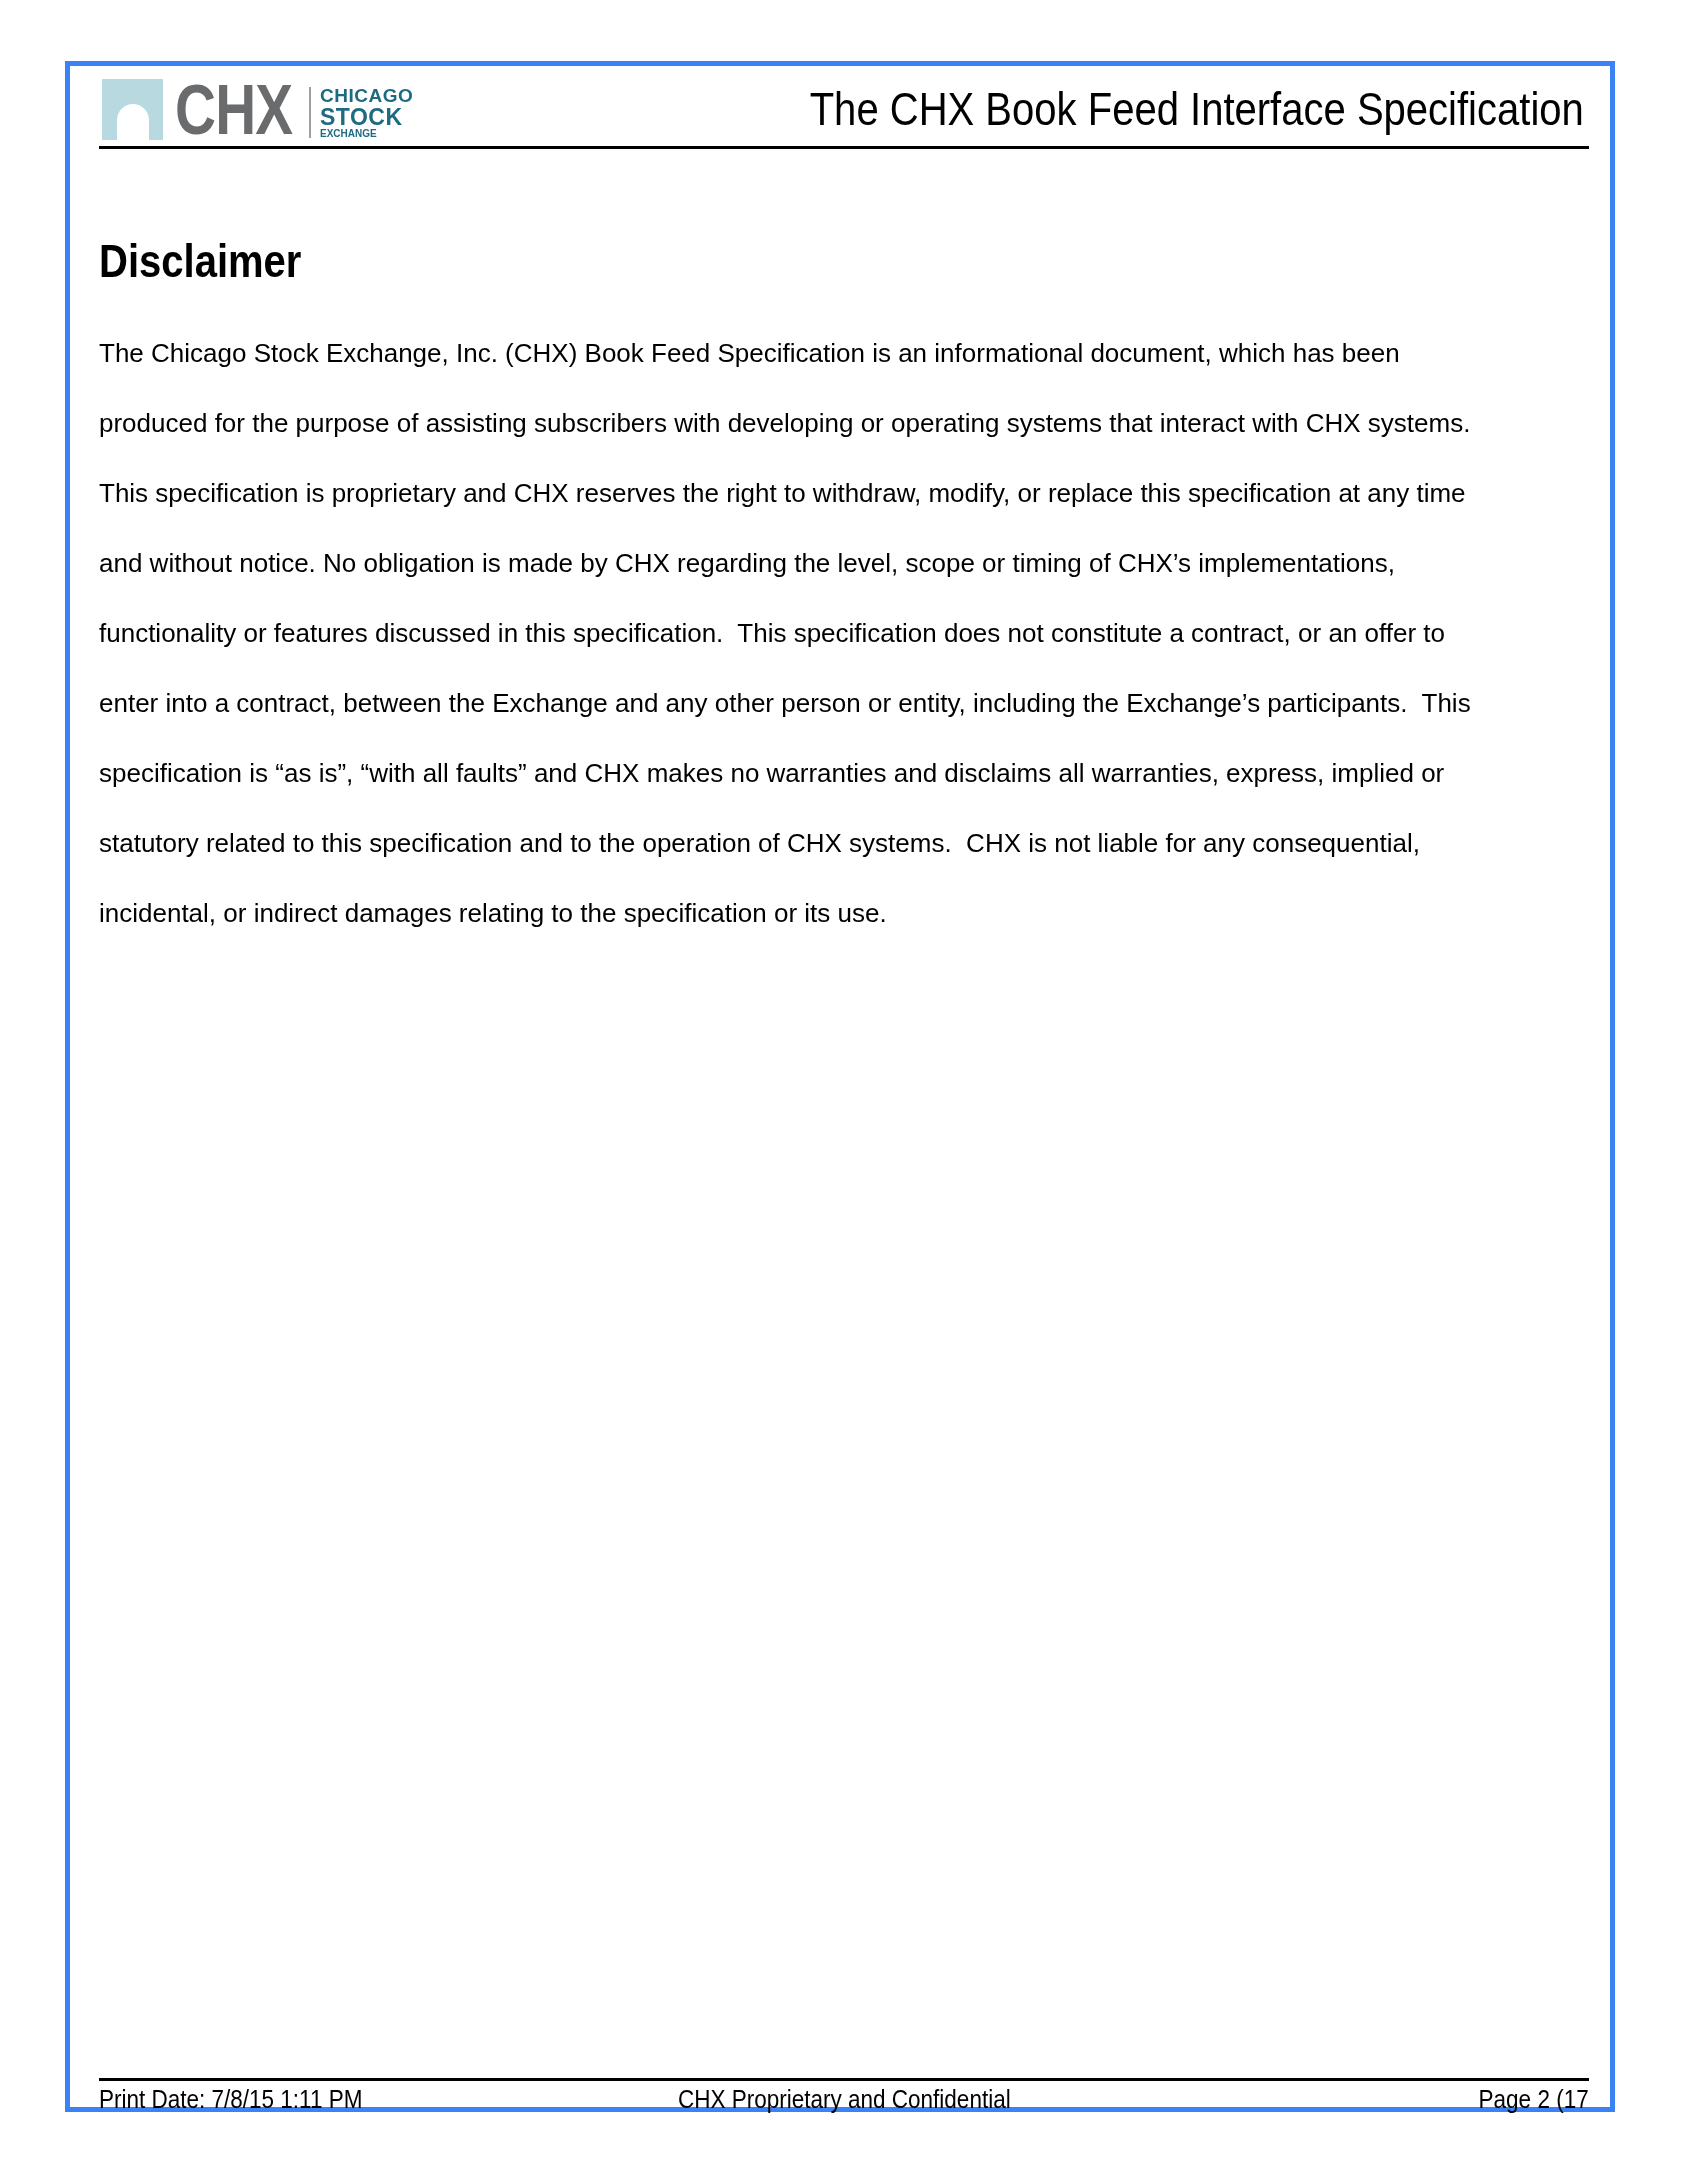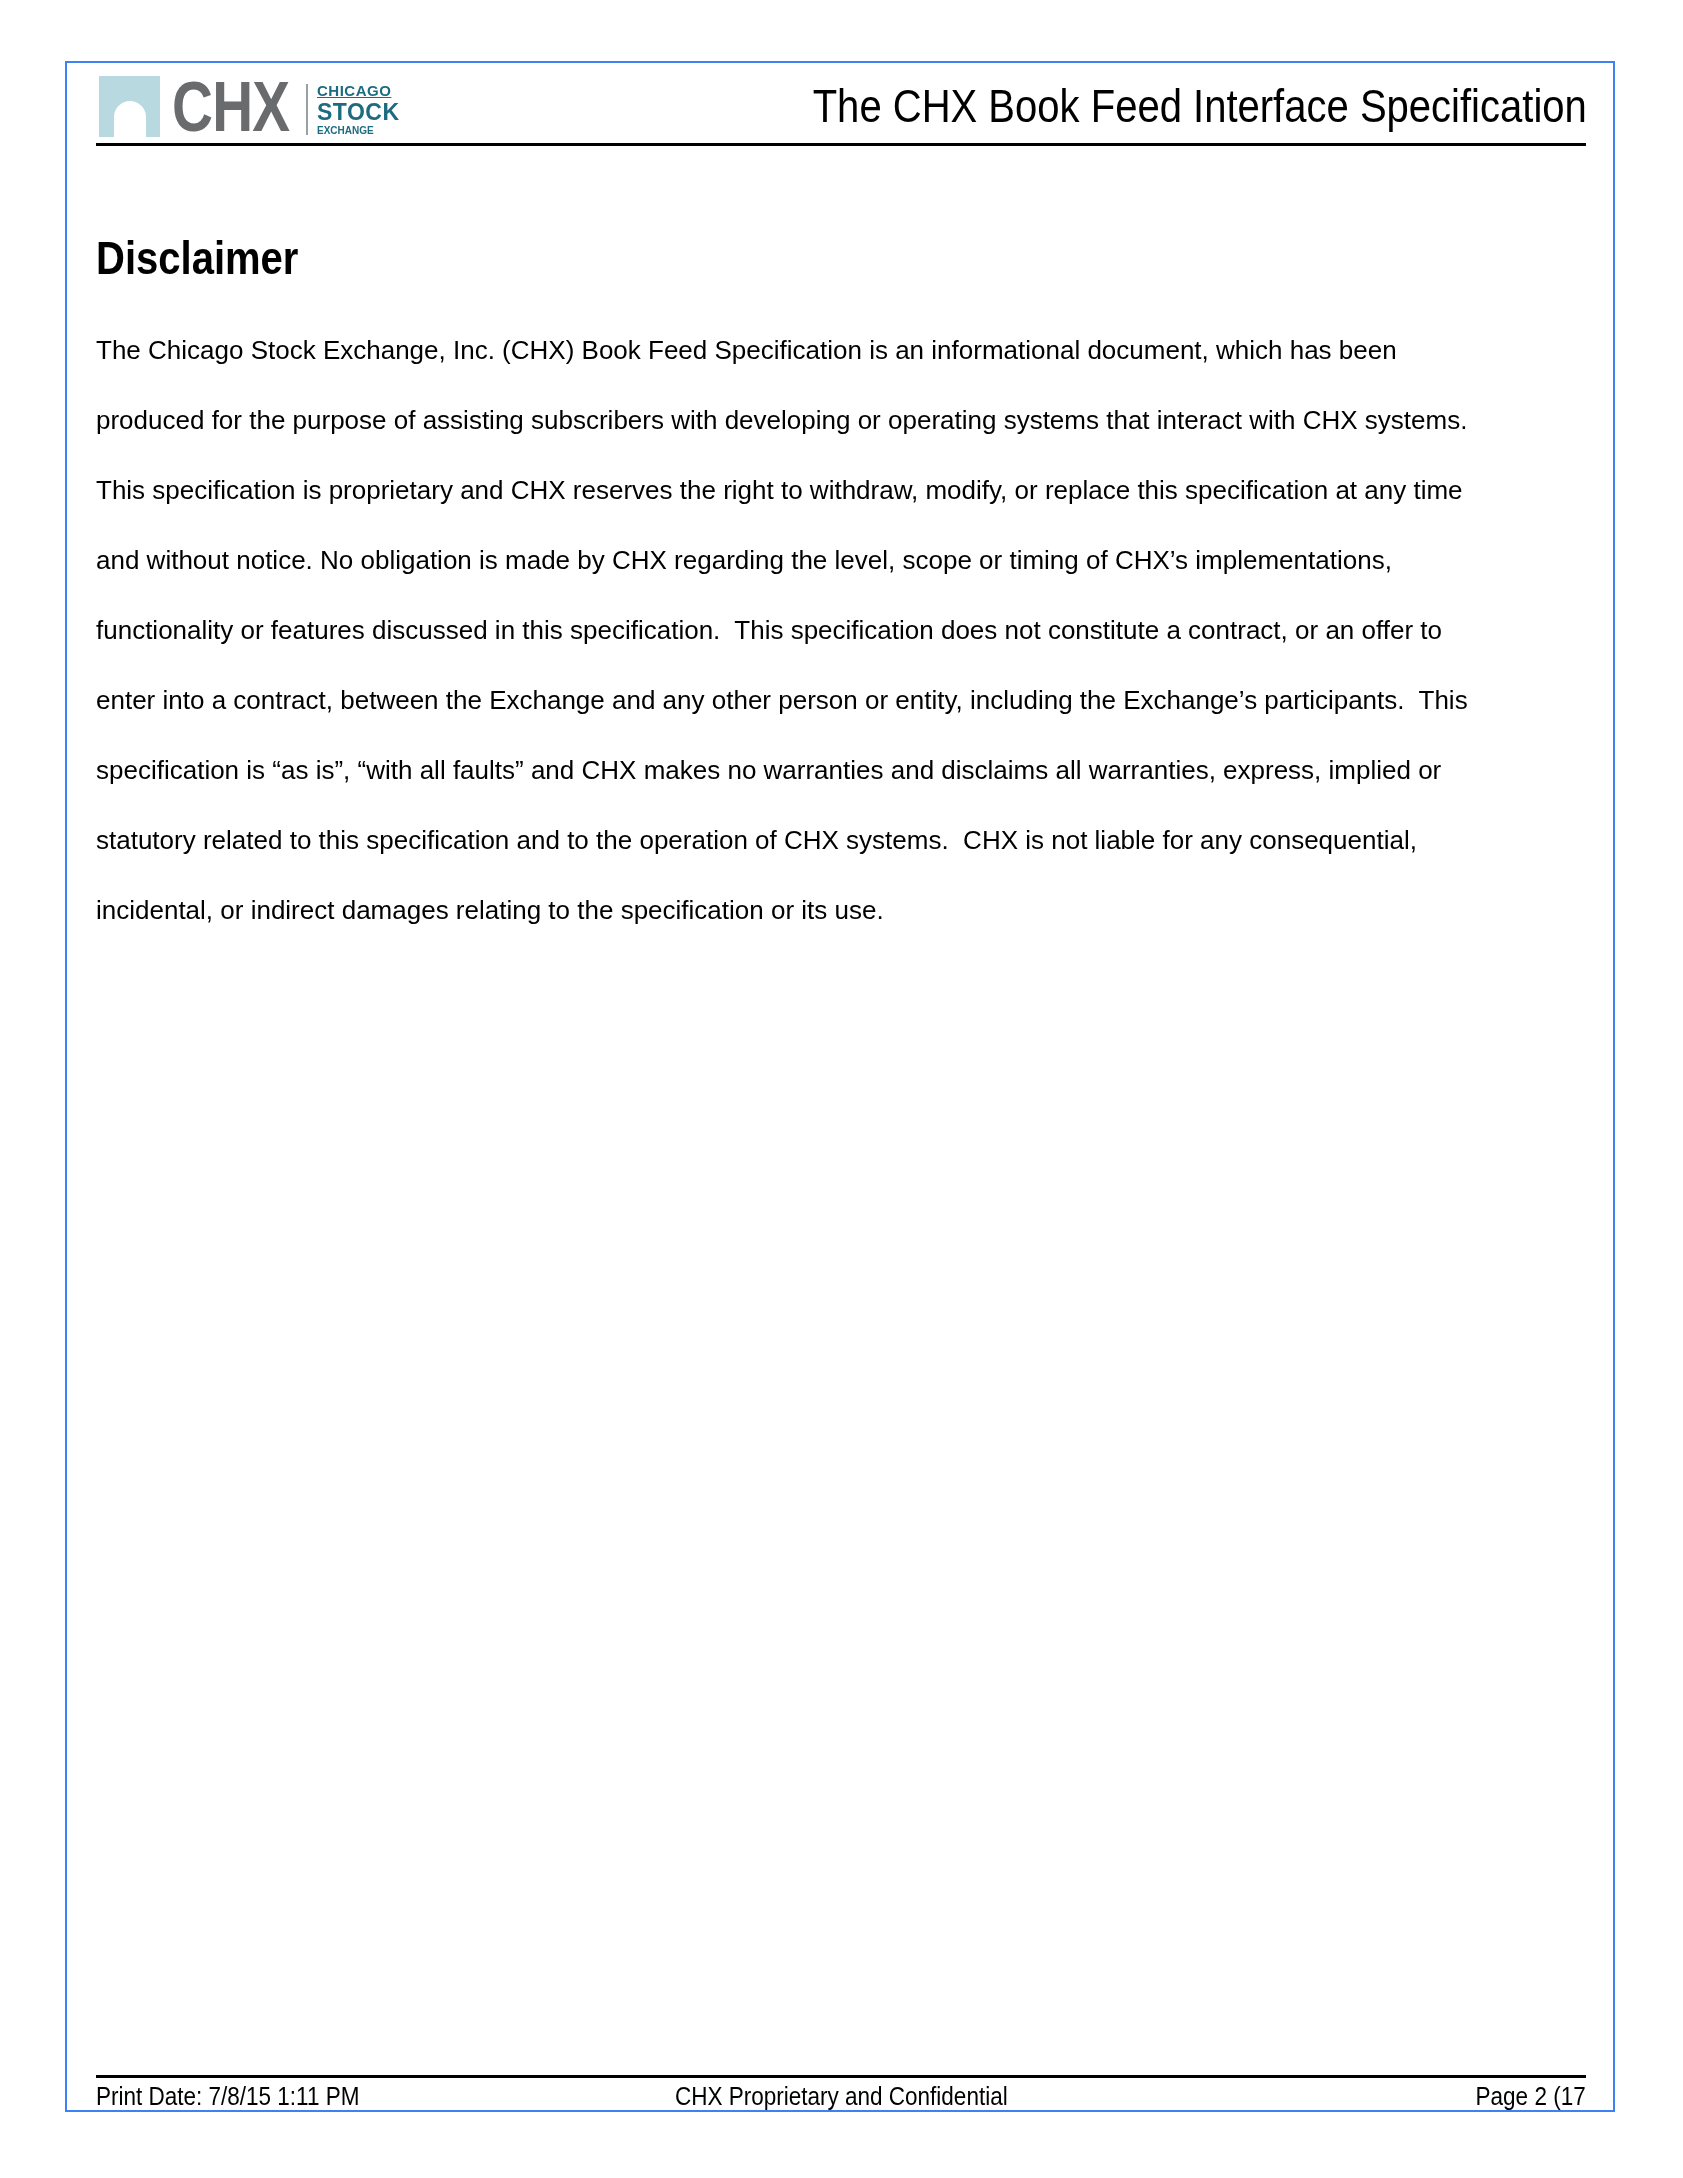--- a/index.html
+++ b/index.html
@@ -6,21 +6,21 @@
   html, body {
     width: 1683px; height: 2178px;
     background: #ffffff;
     font-family: "Liberation Sans", sans-serif;
     color: #000000;
   }
   .page-box {
     position: absolute;
     left: 65px; top: 61px;
     width: 1550px; height: 2051px;
-    border: 2px solid #3b82f6;
+    border: 5px solid #3b82f6;
     background: #ffffff;
   }
   
   .logo-mark {
     position: absolute; left: 32px; top: 13px;
     width: 61px; height: 61px;
     background: #b8d9e0;
   }
   .logo-arch {
     position: absolute; left: 15px; bottom: 0;
@@ -39,21 +39,21 @@
   .logo-sep {
     position: absolute; left: 239px; top: 21px;
     width: 2px; height: 51px;
     background: #9aa0a3;
   }
   .logo-stack {
     position: absolute; left: 250px; top: 20px; height: 53px;
     display: flex; flex-direction: column; justify-content: space-between;
     color: #1c6b80; font-weight: bold; line-height: 1;
   }
-  .logo-line1 { font-size: 15px; letter-spacing: 0.5px; text-decoration: underline; }
+  .logo-line1 { font-size: 19px; letter-spacing: 0.5px; }
   .logo-line2 { font-size: 23px; letter-spacing: 0.5px; }
   .logo-line3 { font-size: 10px; letter-spacing: 0px; }
   .doc-title {
     position: absolute; right: 26px; top: 18px;
     font-size: 46px; font-weight: normal; white-space: nowrap;
     transform: scaleX(0.87); transform-origin: right center;
     line-height: 1.1;
   }
   .header-rule {
     position: absolute; left: 29px; top: 80px;

